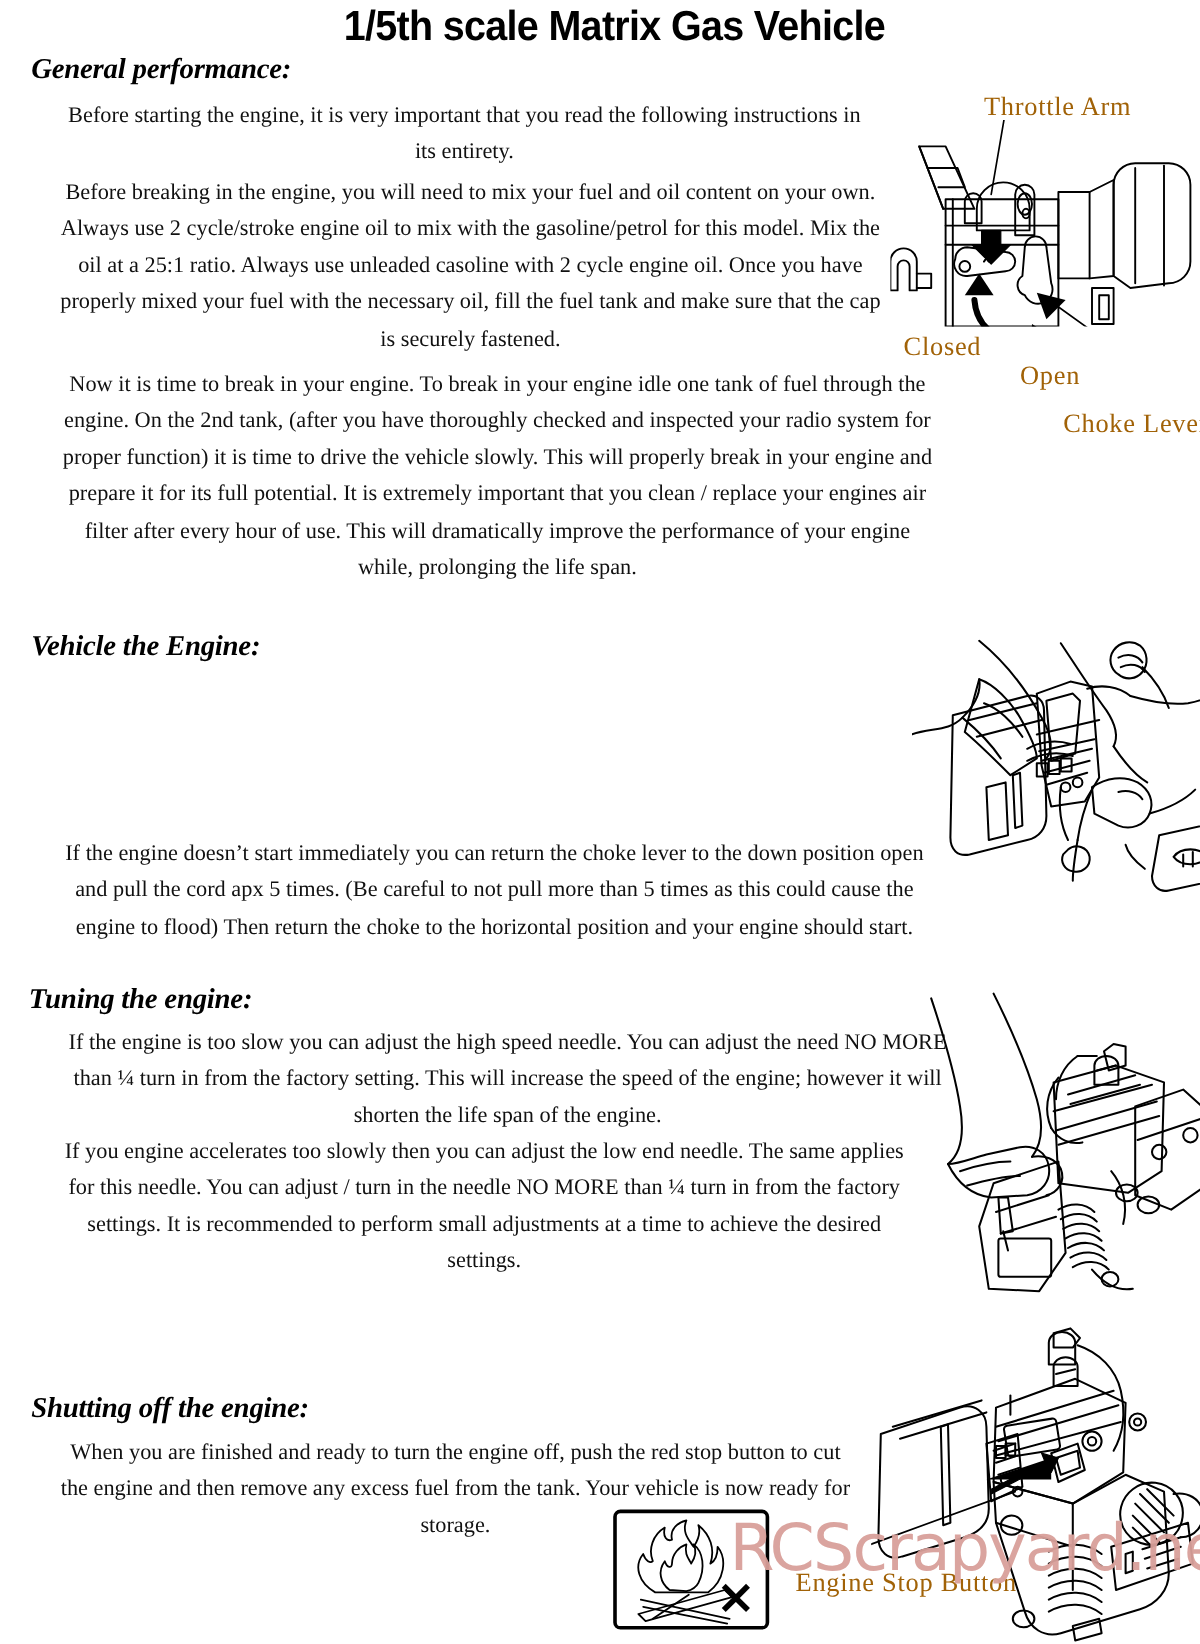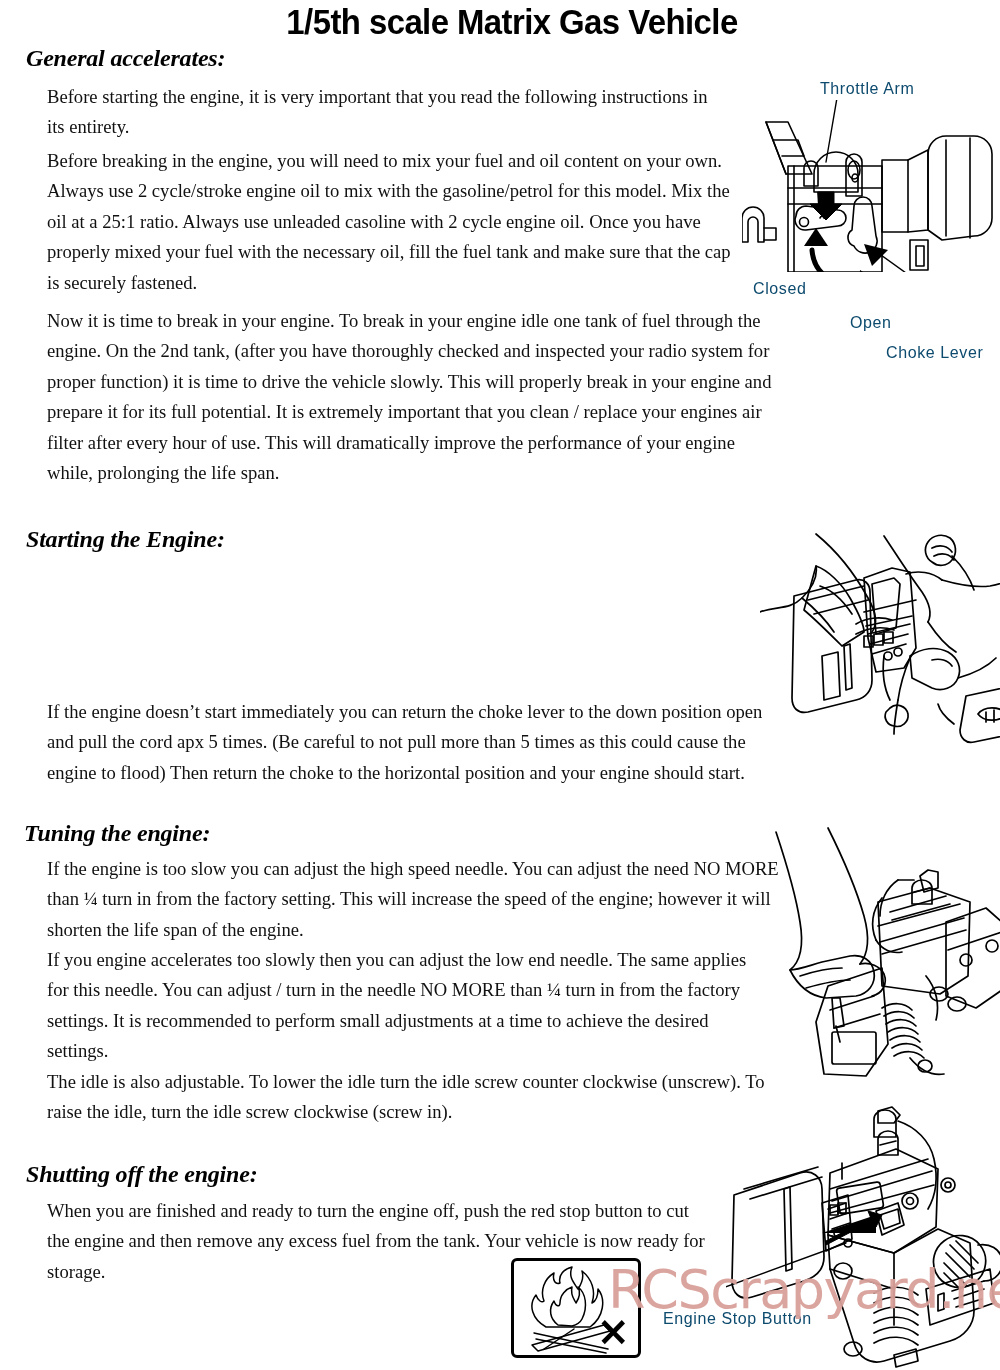--- a/index.html
+++ b/index.html
@@ -52,33 +52,33 @@
     letter-spacing: -0.2px;
     white-space: nowrap;
   }
 
   
   .para {
     position: absolute;
     font-family: "Liberation Serif", "DejaVu Serif", serif;
     font-size: 18.6px;
     line-height: 30.4px;
-    text-align: left;
+    text-align: center;
     color: #111;
   }
 
   
   .fig-label {
     position: absolute;
-    font-family: Liberation Sans, sans-serif;
-    font-size: 16px;
+    font-family: Liberation Serif, serif;
+    font-size: 22px;
     line-height: 18px;
     letter-spacing: 0.6px;
     white-space: nowrap;
-    color: #0c4a6e;
+    color: #a16207;
   }
 
   
   .figure {
     position: absolute;
   }
   .figure svg { display: block; }
 
   
   .warn-box {
@@ -109,21 +109,21 @@
     z-index: 5;
   }
 </style>
 </head>
 <body>
 
 <div class="page">
 
   <div class="doc-title">1/5th scale Matrix Gas Vehicle</div>
 
-  <div class="section-heading" style="left:14px; top:44px;">General accelerates:</div>
+  <div class="section-heading" style="left:14px; top:44px;">General performance:</div>
 
   <div class="para" style="left:35px; top:82px; width:680px;">Before starting the engine, it is very important that you read the following instructions in its entirety.</div>
 
   <div class="para" style="left:35px; top:146px; width:690px;">Before breaking in the engine, you will need to mix your fuel and oil content on your own.  Always use 2 cycle/stroke engine oil to mix with the gasoline/petrol for this model.  Mix the oil at a 25:1 ratio.  Always use unleaded casoline with 2 cycle engine oil.   Once you have properly mixed your fuel with the necessary oil, fill the fuel tank and make sure that the cap is securely fastened.</div>
 
   <div class="para" style="left:35px; top:306px; width:735px;">Now it is time to break in your engine.  To break in your engine idle one tank of fuel through the engine.  On the 2nd tank, (after you have thoroughly checked and inspected your radio system for proper function) it is time to drive the vehicle slowly.  This will properly break in your engine and prepare it for its full potential.  It is extremely important that you clean / replace your engines air filter after every hour of use.  This will dramatically improve the performance of your engine while, prolonging the life span.</div>
 
   <div class="figure" style="left:730px; top:100px;">
     <svg width="262" height="172" viewBox="0 0 262 172" fill="none" stroke="#000" stroke-width="1.6" stroke-linejoin="round" stroke-linecap="round">
 
@@ -171,25 +171,25 @@
 
       <path d="M132,150 L196,196" stroke-width="1.4"></path>
       <path d="M122,144 L146,150 L130,166 Z" fill="#000" stroke="none"></path>
     </svg>
   </div>
 
   <div class="fig-label" style="left:808px; top:80px;">Throttle Arm</div>
 
   <div class="fig-label" style="left:741px; top:280px;text-align:right;">Closed</div>
 
-  <div class="fig-label" style="left:838px; top:314px;">Open</div>
+  <div class="fig-label" style="left:838px; top:304px;">Open</div>
 
   <div class="fig-label" style="left:874px; top:344px;">Choke Lever</div>
 
-  <div class="section-heading" style="left:14px; top:525px;">Starting the Engine:</div>
+  <div class="section-heading" style="left:14px; top:525px;">Vehicle the Engine:</div>
 
 
 
   <div class="para" style="left:35px; top:697px; width:730px;">If the engine doesn’t start immediately you can return the choke lever to the down position open and pull the cord apx 5 times.  (Be careful to not pull more than 5 times as this could cause the engine to flood)  Then return the choke to the horizontal position and your engine should start.</div>
 
   <div class="figure" style="left:748px; top:528px;">
     <svg width="252" height="285" viewBox="0 0 252 285" fill="none" stroke="#000" stroke-width="1.7" stroke-linejoin="round" stroke-linecap="round">
 
       <path d="M56,6 C78,24 96,48 108,70 C116,84 118,96 112,104"></path>
       <path d="M0,84 C16,78 30,82 42,70 C52,60 58,50 56,38"></path>
@@ -252,21 +252,20 @@
       <path d="M194,196 C186,190 180,184 178,176"></path>
     </svg>
   </div>
 
   <div class="section-heading" style="left:12px; top:819px;">Tuning the engine:</div>
 
   <div class="para" style="left:35px; top:945px; width:713px;">If you engine accelerates too slowly then you can adjust the low end needle.  The same applies for this needle.  You can adjust / turn in the needle NO MORE than ¼ turn in from the factory settings.  It is recommended to perform small adjustments at a time to achieve the desired settings.</div>
 
   <div class="para" style="left:35px; top:854px; width:752px;">If the engine is too slow you can adjust the high speed needle.  You can adjust the need NO MORE than ¼ turn in from the factory setting.  This will increase the speed of the engine; however it will shorten the life span of the engine.</div>
 
-  <div class="para" style="left:35px; top:1067px; width:740px;">The idle is also adjustable.  To lower the idle turn the idle screw counter clockwise (unscrew).  To raise the idle, turn the idle screw clockwise (screw in).</div>
 
   <div class="figure" style="left:758px; top:826px;">
     <svg width="242" height="258" viewBox="0 0 242 258" fill="none" stroke="#000" stroke-width="1.7" stroke-linejoin="round" stroke-linecap="round">
 
       <path d="M6,6 C16,36 26,70 30,96 C34,120 30,136 20,144"></path>
       <path d="M58,2 C72,30 86,62 94,90 C100,112 98,128 90,138"></path>
 
       <path d="M20,144 C28,160 40,170 56,172 L86,170 C98,168 106,158 104,146
                C102,134 92,128 80,130 L52,136 C38,140 28,144 20,144 Z"></path>
       <path d="M30,150 C42,146 58,142 72,142"></path>

